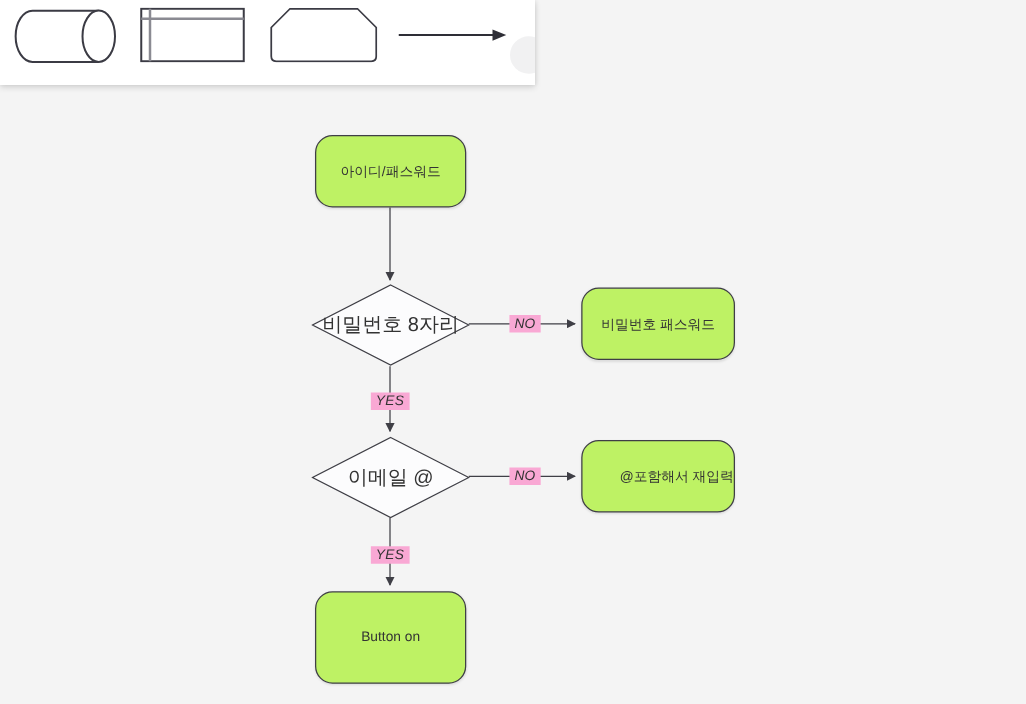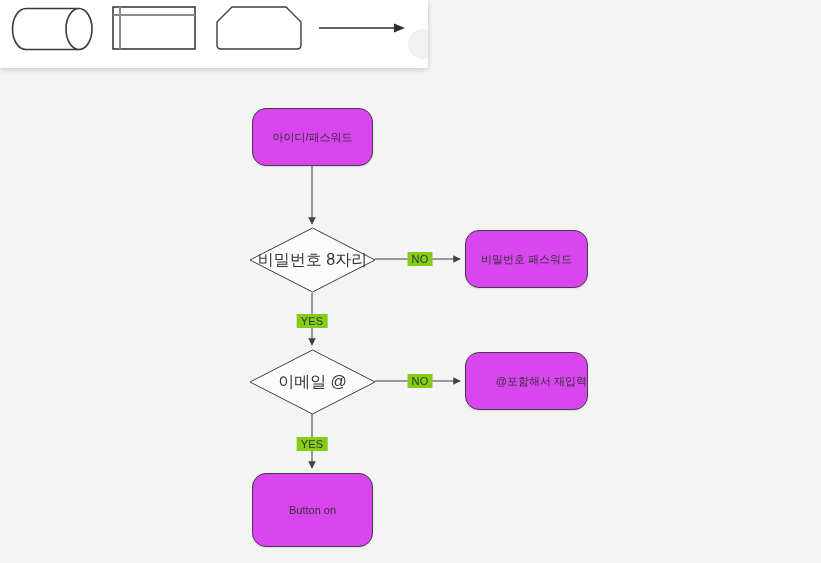--- a/index.html
+++ b/index.html
@@ -25,21 +25,21 @@
   .icon-looplimit     { left:216px; top:6px;  }
   .icon-arrow         { left:318px; top:21px; }
   .peek-circle {
     position:absolute; left:408px; top:29px; width:30px; height:30px;
     border-radius:50%; background:#f1f1f2;
   }
 
   
   .node {
     position:absolute;
-    background:#d946ef;
+    background:#bef264;
     border:1px solid #3f3f46;
     border-radius:14px;
     display:flex; align-items:center; justify-content:center;
     font-size:11px; color:#333; text-align:center;
     box-shadow:0 1px 2px rgba(0,0,0,0.10);
     z-index:2;
   }
   .node-start { left:252px; top:108px; width:121px; height:58px; }
   .node-no1   { left:465px; top:230px; width:123px; height:58px; }
   .node-no2   { left:465px; top:352px; width:123px; height:58px;justify-content:flex-end; }
@@ -52,23 +52,23 @@
   .diamond .dlabel {
     position:absolute; inset:0;
     display:flex; align-items:center; justify-content:center;
     font-size:16px; color:#333;
   }
 
   
   .wires { position:absolute; inset:0; width:821px; height:563px; z-index:1; }
   .edge-label {
     position:absolute; transform:translate(-50%,-50%);
-    background:#84cc16; padding:1px 4px;
+    background:#f9a8d4; padding:1px 4px;
     font-size:11px; color:#333; letter-spacing:0.2px;
-    z-index:3; white-space:nowrap;
+    z-index:3; white-space:nowrap;font-style:italic;
   }
   .lbl-yes1 { left:312px; top:321px; }
   .lbl-no1  { left:420px; top:259px; }
   .lbl-yes2 { left:312px; top:444px; }
   .lbl-no2  { left:420px; top:381px; }
 </style>
 </head>
 <body>
 
 <div class="canvas">

